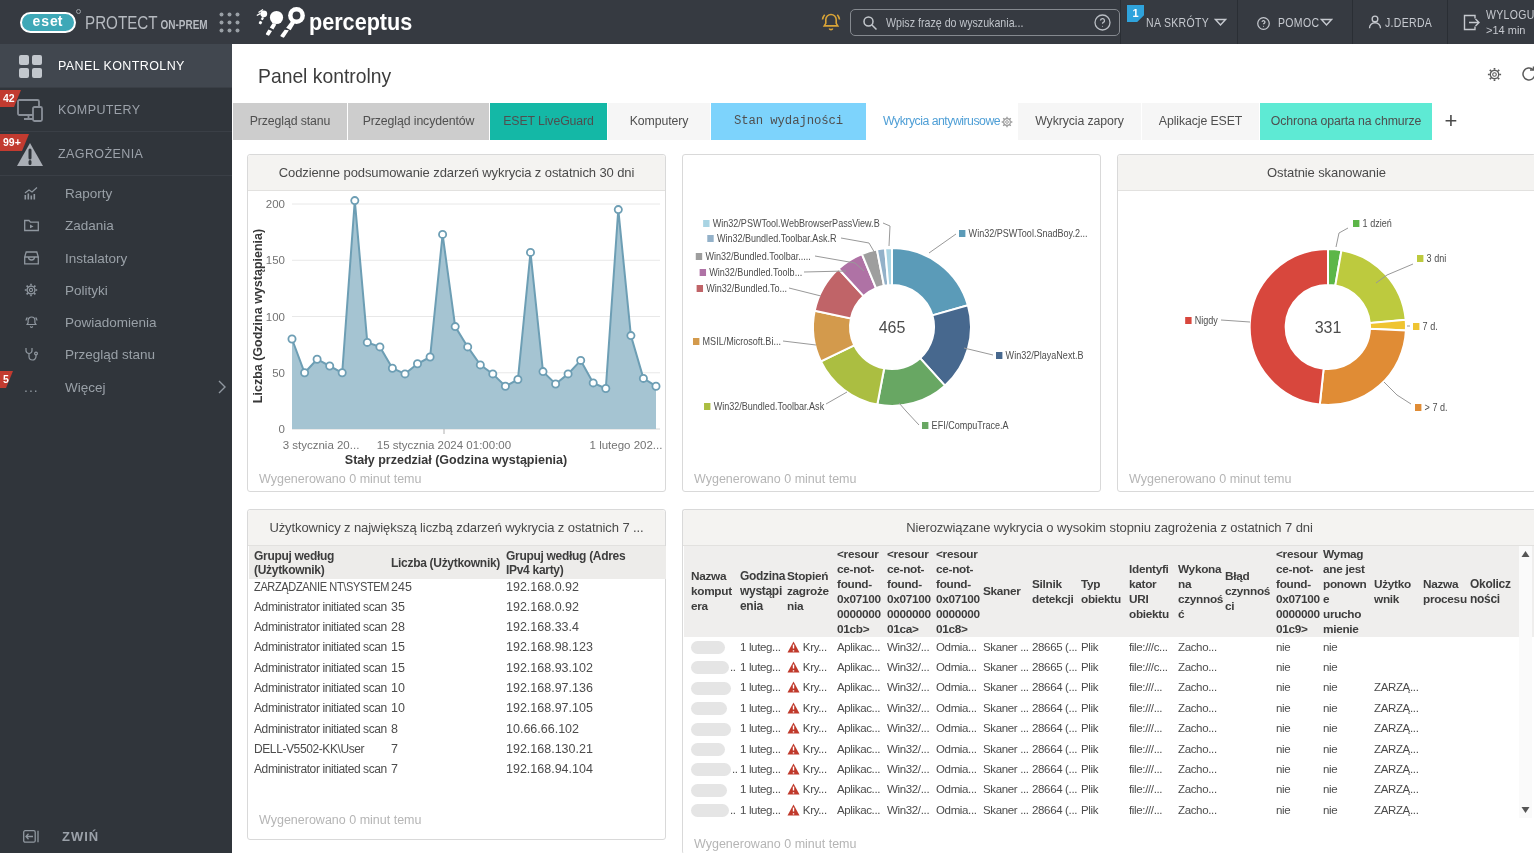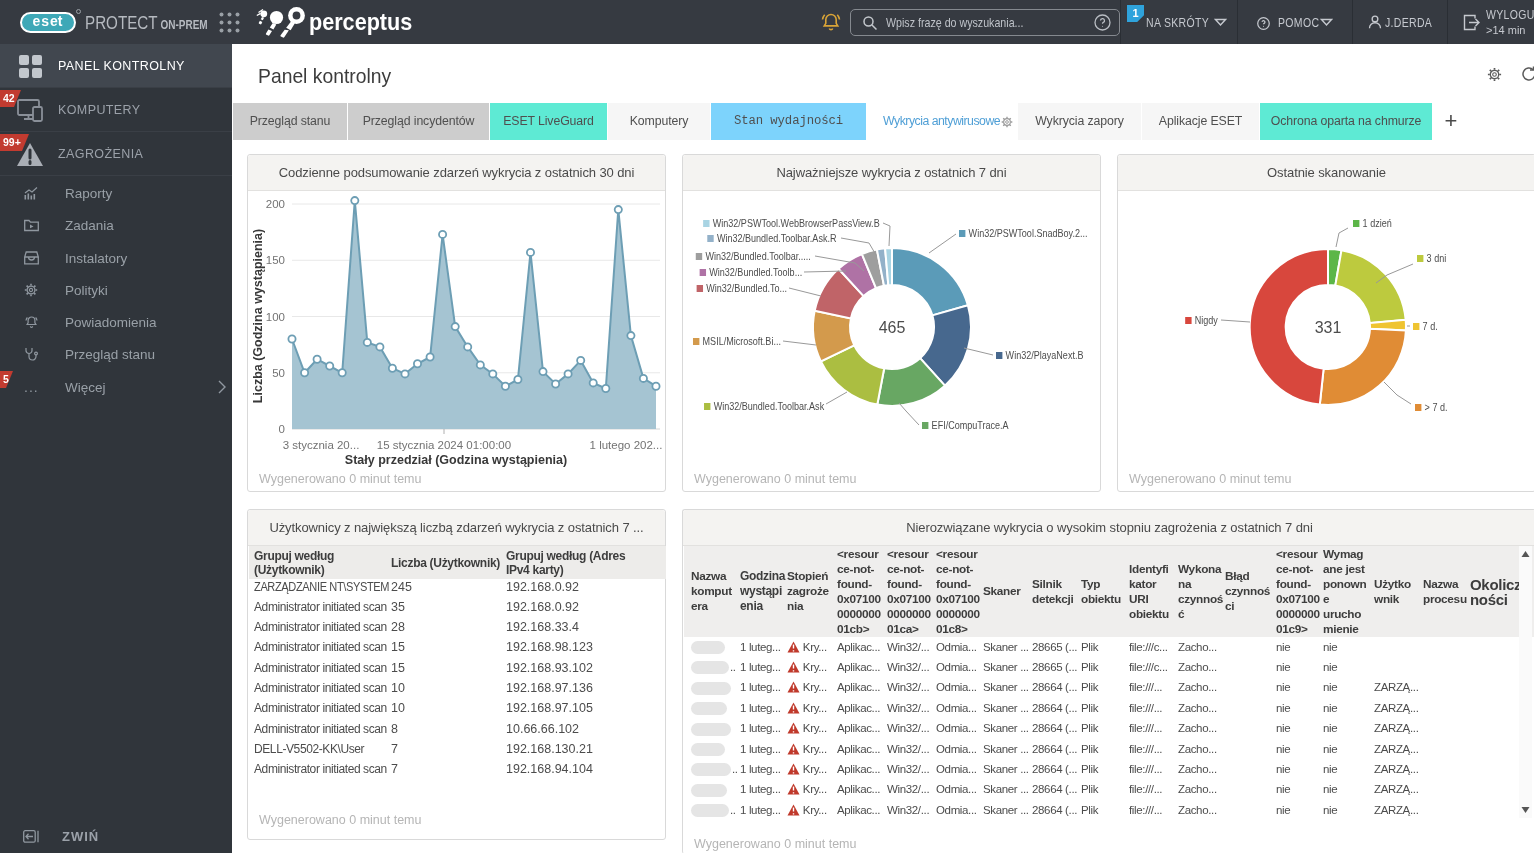--- a/index.html
+++ b/index.html
@@ -227,21 +227,21 @@
     <circle cx="7.5" cy="7.5" r="1.8" stroke-width="1.1"></circle>
     <path stroke-width="1.7" d="M7.5 0.9 V2.8 M7.5 12.2 V14.1 M0.9 7.5 H2.8 M12.2 7.5 H14.1 M2.8 2.8 L4.2 4.2 M10.8 10.8 L12.2 12.2 M12.2 2.8 L10.8 4.2 M4.2 10.8 L2.8 12.2"></path>
   </svg>
   <svg class="abs" style="left:1289px;top:22px;" width="16" height="16" viewBox="0 0 16 16" fill="none" stroke="#5A5A5A" stroke-width="1.5">
     <path d="M14 8 a6 6 0 1 1 -1.8 -4.3"></path>
     <path d="M12.5 0.5 v3.5 h-3.5" fill="none"></path>
   </svg>
 
   <div class="tab" style="left:1px;width:114px;background:#CDCDCD;">Przegląd stanu</div>
   <div class="tab" style="left:116px;width:141px;background:#CDCDCD;">Przegląd incydentów</div>
-  <div class="tab" style="left:258px;width:117px;background:#5eead4;">ESET LiveGuard</div>
+  <div class="tab" style="left:258px;width:117px;background:#14b8a6;">ESET LiveGuard</div>
   <div class="tab" style="left:376px;width:102px;background:#F6F6F6;">Komputery</div>
   <div class="tab" style="left:479px;width:155px;background:#7dd3fc;font-family:Liberation Mono, monospace;">Stan wydajności serwera</div>
   <div class="tab" style="left:635px;width:150px;background:#FFFFFF;color:#4F9FD6;text-align:left;padding-left:16px;letter-spacing:-0.5px;">Wykrycia antywirusowe
     <svg class="abs" style="right:4px;top:13px;" width="12" height="12" viewBox="0 0 14 14" fill="none" stroke="#9A9A9A">
       <circle cx="7" cy="7" r="3.9" stroke-width="1.3"></circle>
       <circle cx="7" cy="7" r="1.6" stroke-width="1.1"></circle>
       <path stroke-width="1.6" d="M7 0.8 V2.6 M7 11.4 V13.2 M0.8 7 H2.6 M11.4 7 H13.2 M2.6 2.6 L3.9 3.9 M10.1 10.1 L11.4 11.4 M11.4 2.6 L10.1 3.9 M3.9 10.1 L2.6 11.4"></path>
     </svg>
   </div>
   <div class="tab" style="left:786px;width:123px;background:#F6F6F6;">Wykrycia zapory</div>
@@ -306,21 +306,20 @@
         <text x="73" y="294">3 stycznia 20...</text>
         <text x="196" y="294">15 stycznia 2024 01:00:00</text>
         <text x="378" y="294">1 lutego 202...</text>
       </g>
       <text x="208" y="309" font-size="12.5" font-weight="bold" fill="#383838" text-anchor="middle">Stały przedział (Godzina wystąpienia)</text>
       <text x="14" y="161" font-size="12.5" font-weight="bold" fill="#383838" text-anchor="middle" transform="rotate(-90 14 161)">Liczba (Godzina wystąpienia)</text>
     </svg>
   </div>
 
   <div class="card" style="left:450px;top:110px;width:419px;height:338px;">
-    <div class="cardhead">Najważniejsze wykrycia z ostatnich 7 dni</div>
     <div class="gen" style="top:317px;">Wygenerowano 0 minut temu</div>
     <svg class="abs" style="left:0;top:36px;" width="417" height="270" viewBox="0 36 417 270">
       <path d="M209.0 93.0A79 79 0 0 1 284.9 150.2L249.4 160.4A42 42 0 0 0 209.0 130.0Z" fill="#5B9BB8" stroke="#fff" stroke-width="2"></path>
         <path d="M284.9 150.2A79 79 0 0 1 261.9 230.7L237.1 203.2A42 42 0 0 0 249.4 160.4Z" fill="#47688E" stroke="#fff" stroke-width="2"></path>
         <path d="M261.9 230.7A79 79 0 0 1 194.3 249.6L201.2 213.3A42 42 0 0 0 237.1 203.2Z" fill="#68A763" stroke="#fff" stroke-width="2"></path>
         <path d="M194.3 249.6A79 79 0 0 1 137.9 206.4L171.2 190.3A42 42 0 0 0 201.2 213.3Z" fill="#ABBE41" stroke="#fff" stroke-width="2"></path>
         <path d="M137.9 206.4A79 79 0 0 1 131.7 155.8L167.9 163.4A42 42 0 0 0 171.2 190.3Z" fill="#D39A4C" stroke="#fff" stroke-width="2"></path>
         <path d="M131.7 155.8A79 79 0 0 1 155.5 113.8L180.6 141.1A42 42 0 0 0 167.9 163.4Z" fill="#C06468" stroke="#fff" stroke-width="2"></path>
         <path d="M155.5 113.8A79 79 0 0 1 178.9 99.0L193.0 133.2A42 42 0 0 0 180.6 141.1Z" fill="#AF72A5" stroke="#fff" stroke-width="2"></path>
         <path d="M178.9 99.0A79 79 0 0 1 193.9 94.5L201.0 130.8A42 42 0 0 0 193.0 133.2Z" fill="#9E9E9E" stroke="#fff" stroke-width="2"></path>
@@ -429,21 +428,21 @@
     <div class="abs" style="left:300px;top:74.0px;width:45px;font-size:11.8px;letter-spacing:-0.3px;font-weight:bold;color:#3D3D3D;line-height:15px;">Skaner</div>
     <div class="abs" style="left:349px;top:66.5px;width:45px;font-size:11.8px;letter-spacing:-0.3px;font-weight:bold;color:#3D3D3D;line-height:15px;">Silnik<br>detekcji</div>
     <div class="abs" style="left:398px;top:66.5px;width:44px;font-size:11.8px;letter-spacing:-0.3px;font-weight:bold;color:#3D3D3D;line-height:15px;">Typ<br>obiektu</div>
     <div class="abs" style="left:446px;top:51.5px;width:45px;font-size:11.8px;letter-spacing:-0.3px;font-weight:bold;color:#3D3D3D;line-height:15px;">Identyfi<br>kator<br>URI<br>obiektu</div>
     <div class="abs" style="left:495px;top:51.5px;width:43px;font-size:11.8px;letter-spacing:-0.3px;font-weight:bold;color:#3D3D3D;line-height:15px;">Wykona<br>na<br>czynnoś<br>ć</div>
     <div class="abs" style="left:542px;top:59.0px;width:47px;font-size:11.8px;letter-spacing:-0.3px;font-weight:bold;color:#3D3D3D;line-height:15px;">Błąd<br>czynnoś<br>ci</div>
     <div class="abs" style="left:593px;top:36.5px;width:43px;font-size:11.8px;letter-spacing:-0.3px;font-weight:bold;color:#3D3D3D;line-height:15px;">&lt;resour<br>ce-not-<br>found-<br>0x07100<br>0000000<br>01c9&gt;</div>
     <div class="abs" style="left:640px;top:36.5px;width:47px;font-size:11.8px;letter-spacing:-0.3px;font-weight:bold;color:#3D3D3D;line-height:15px;">Wymag<br>ane jest<br>ponown<br>e<br>urucho<br>mienie</div>
     <div class="abs" style="left:691px;top:66.5px;width:45px;font-size:11.8px;letter-spacing:-0.3px;font-weight:bold;color:#3D3D3D;line-height:15px;">Użytko<br>wnik</div>
     <div class="abs" style="left:740px;top:66.5px;width:43px;font-size:11.8px;letter-spacing:-0.3px;font-weight:bold;color:#3D3D3D;line-height:15px;">Nazwa<br>procesu</div>
-    <div class="abs" style="left:787px;top:66.5px;width:43px;font-size:15px;letter-spacing:-0.3px;font-weight:bold;color:#3D3D3D;line-height:15px;">Okolicz<br>ności</div>
+    <div class="abs" style="left:787px;top:66.5px;width:43px;font-size:12px;letter-spacing:-0.3px;font-weight:bold;color:#3D3D3D;line-height:15px;">Okolicz<br>ności</div>
     <div class="abs" style="left:8px;top:131.0px;width:34px;height:13px;background:#E5E5E5;border-radius:7px;"></div>
     <div class="abs" style="left:57px;top:130.5px;font-size:11.5px;letter-spacing:-0.35px;color:#4C4C4C;white-space:nowrap;">1 luteg...</div>
     <div class="abs" style="left:104px;top:130.5px;font-size:11.5px;letter-spacing:-0.35px;color:#4C4C4C;white-space:nowrap;"><svg width="13" height="12" viewBox="0 0 13 12" style="vertical-align:-2px">
           <path d="M6.5 0.5 L12.5 11.5 H0.5 Z" fill="#C0392B"></path>
           <path d="M6.5 3.5 v4 M6.5 9.3 v1.2" stroke="#fff" stroke-width="1.4"></path>
         </svg> Kry...</div>
     <div class="abs" style="left:154px;top:130.5px;font-size:11.5px;letter-spacing:-0.35px;color:#4C4C4C;white-space:nowrap;">Aplikac...</div>
     <div class="abs" style="left:204px;top:130.5px;font-size:11.5px;letter-spacing:-0.35px;color:#4C4C4C;white-space:nowrap;">Win32/...</div>
     <div class="abs" style="left:253px;top:130.5px;font-size:11.5px;letter-spacing:-0.35px;color:#4C4C4C;white-space:nowrap;">Odmia...</div>
     <div class="abs" style="left:300px;top:130.5px;font-size:11.5px;letter-spacing:-0.35px;color:#4C4C4C;white-space:nowrap;">Skaner ...</div>

